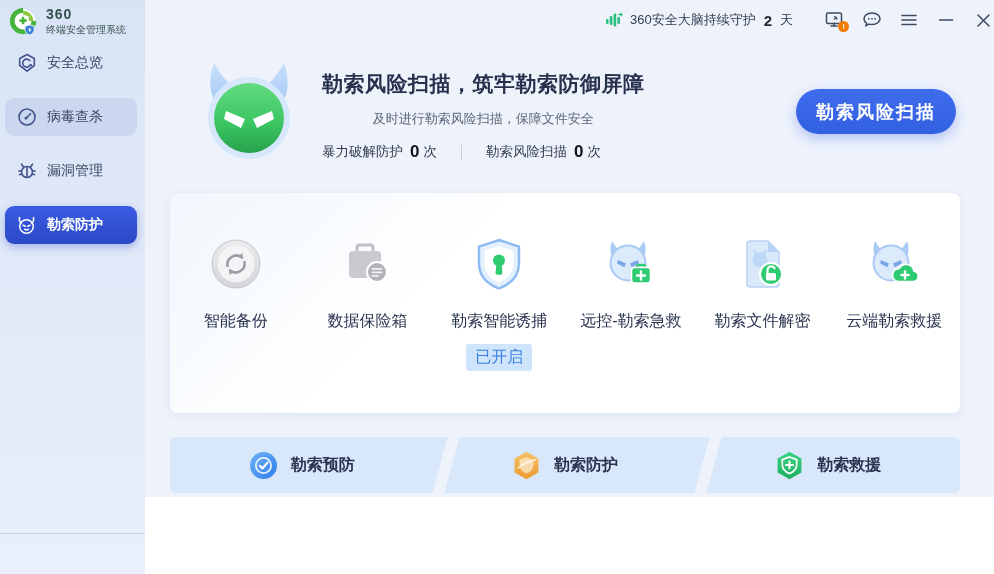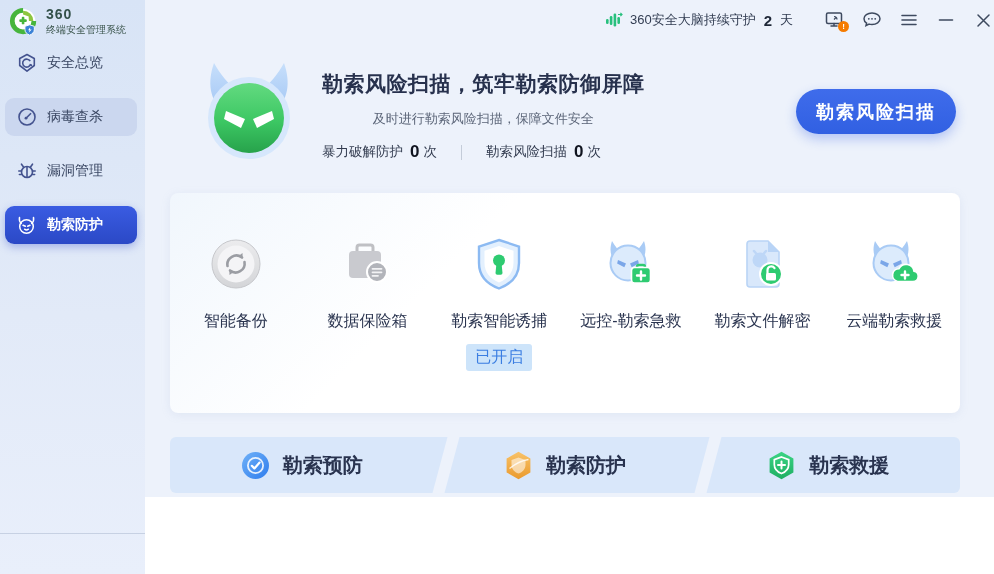--- a/index.html
+++ b/index.html
@@ -64,21 +64,21 @@
 
   
   .tabbar { position:absolute; left:25px; top:437px; width:790px; height:56px;
     border-radius:6px; overflow:hidden; }
   .seg { position:absolute; top:0; height:56px; background:#d9e7fa; transform:skewX(-15deg); }
   .seg1 { left:-24px; width:294px; }
   .seg2 { left:282px; width:250px; }
   .seg3 { left:544px; width:294px; }
   .tab-content { position:absolute; inset:0; display:flex; }
   .tab { flex:1; display:flex; align-items:center; justify-content:center; gap:13px; cursor:pointer; }
-  .tab-label { font-size:20px; font-weight:bold; color:#29334f; }
+  .tab-label { font-size:16px; font-weight:bold; color:#29334f; }
 
   svg { display:block; }
 </style>
 </head>
 <body>
 
 <div class="app">
 
   <aside class="sidebar">
     <div class="logo">

